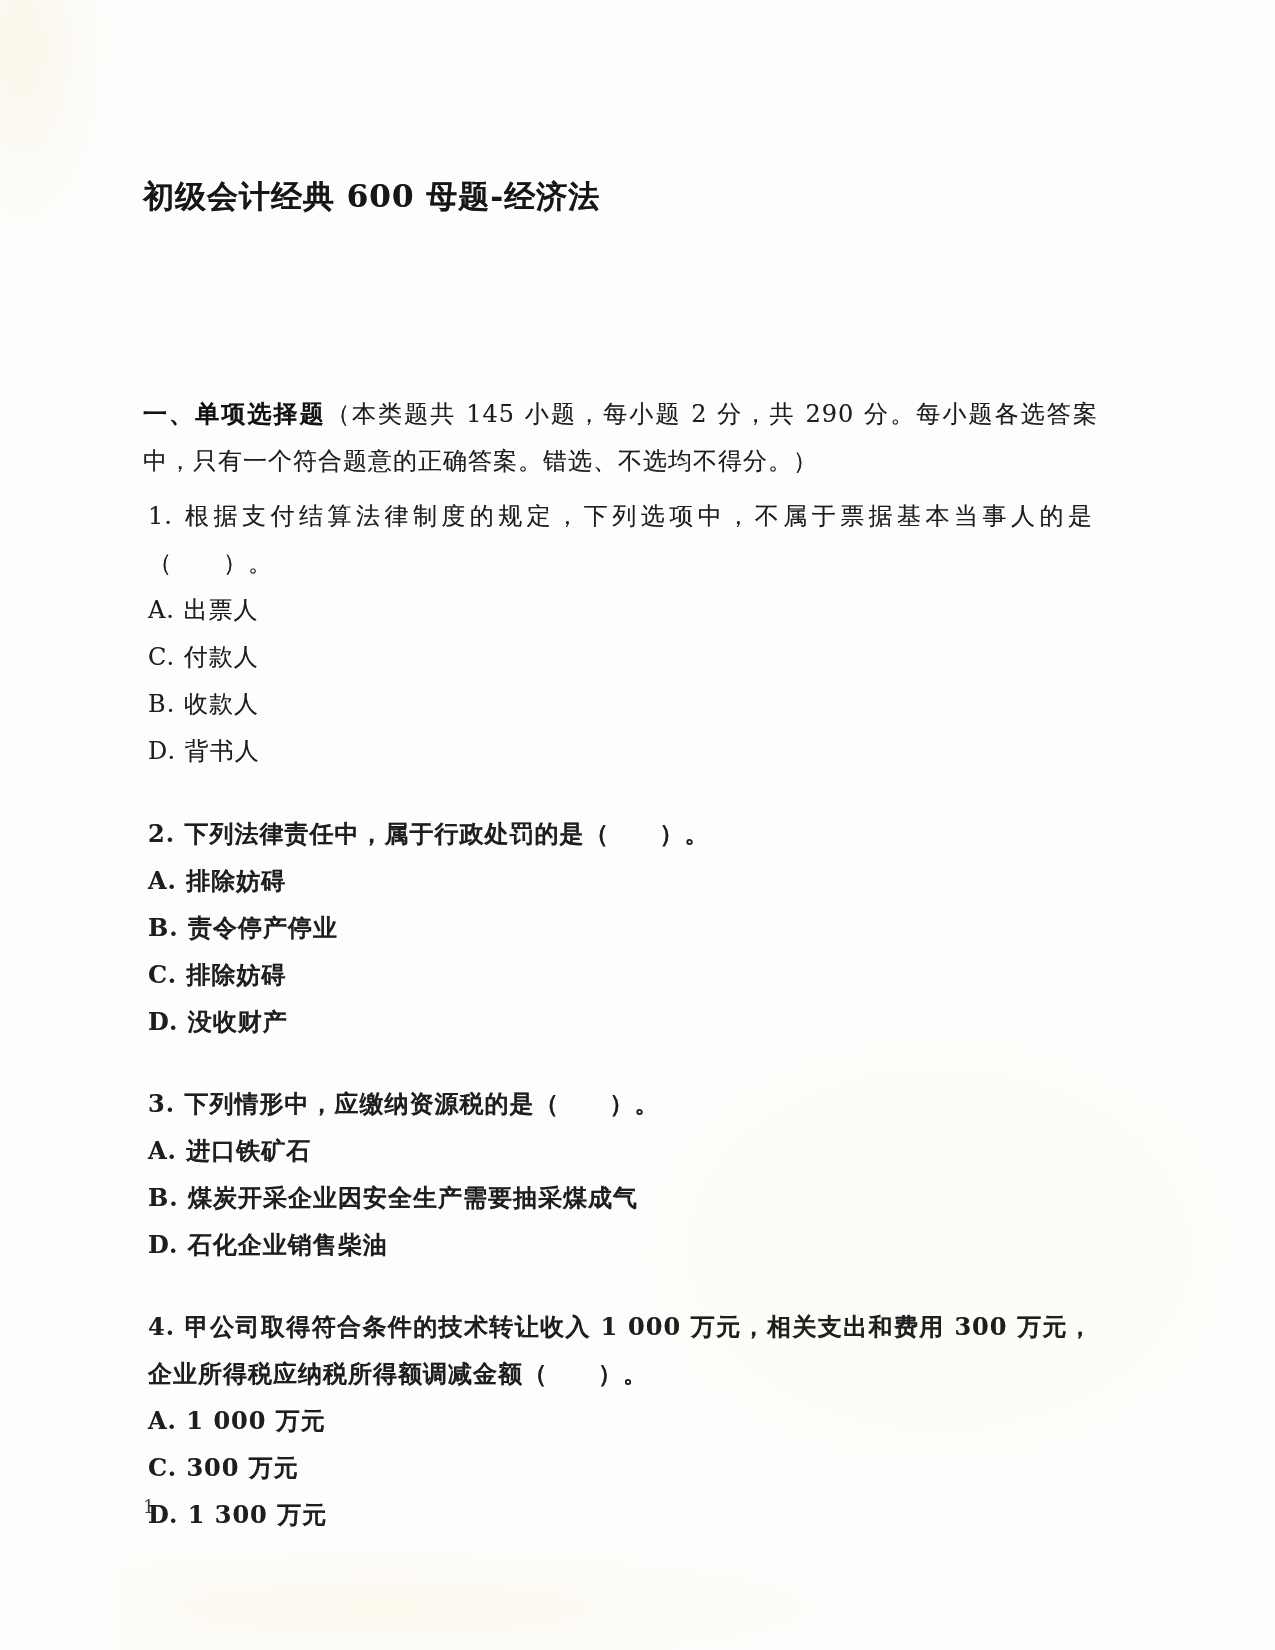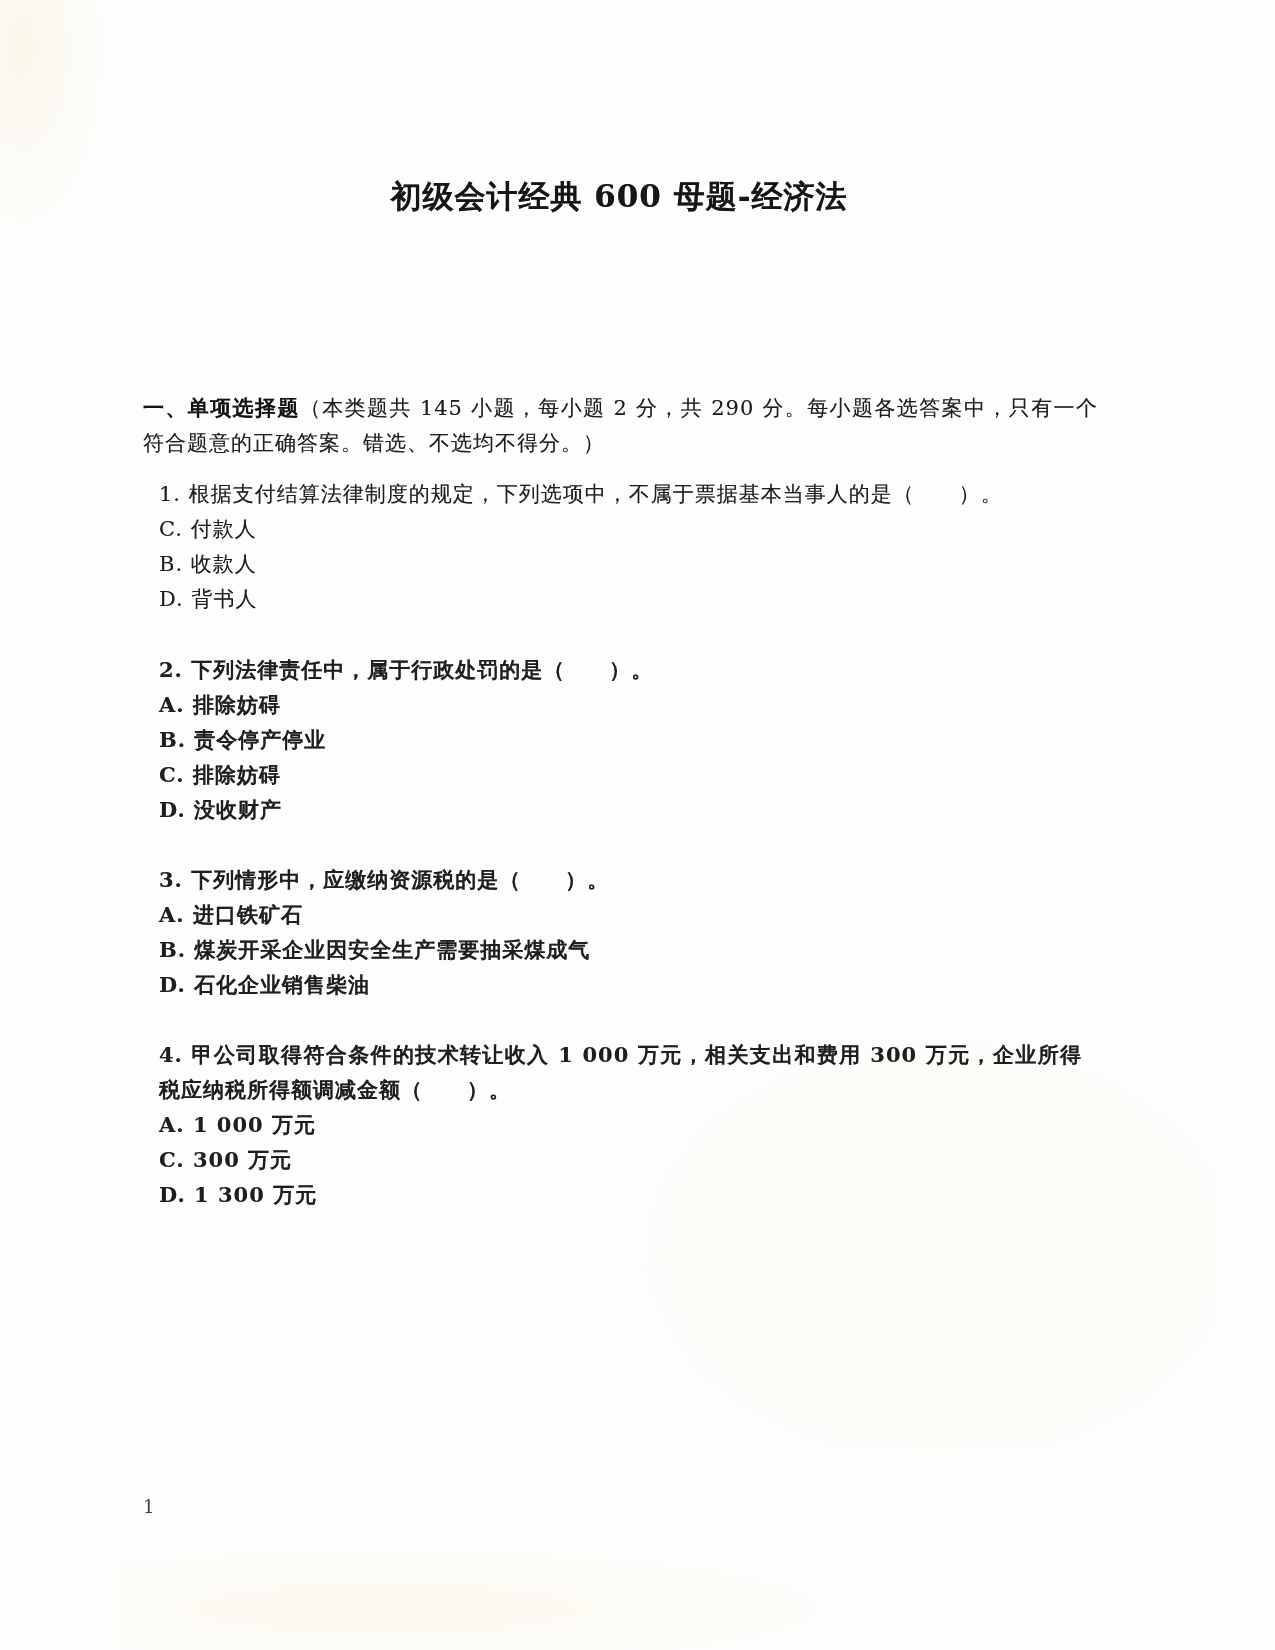--- a/index.html
+++ b/index.html
@@ -35,50 +35,49 @@
     width: 700px; height: 500px;
     background: radial-gradient(ellipse at 60% 60%, rgba(252,250,242,0.55) 0%, rgba(252,250,242,0.0) 75%);
   }
 
   .doc-title {
     position: absolute;
     top: 176px;
     left: 143px;
     width: 952px;
     margin: 0;
-    text-align: center;
     font-size: 31px;
     font-weight: bold;
     letter-spacing: 1px;
     color: #161616;
     text-shadow: 0 0 0.5px rgba(20,20,20,0.55);
   }
 
   .content {
     position: absolute;
     top: 390px;
     left: 143px;
     width: 955px;
-    font-size: 21px;
-    line-height: 35px;
+    font-size: 24px;
+    line-height: 47px;
     letter-spacing: 1px;
     text-shadow: 0 0 0.4px rgba(30,30,30,0.45);
   }
 
   .section-heading {
     margin: 0 0 8px 0;
     text-align: justify;
   }
   .section-label {
     font-weight: bold;
     color: #121212;
   }
 
   .question {
-    margin: 16px;
+    margin: 5px;
   }
   .question + .question {
     margin-top: 35px;
     font-weight: bold;
   }
   .question p {
     margin: 0;
     text-align: justify;
   }
 
@@ -99,20 +98,21 @@
 <div class="artifact artifact-bottom"></div>
 
 <h1 class="doc-title">初级会计经典 600 母题-经济法</h1>
 
 <div class="content">
 
   <p class="section-heading"><span class="section-label">一、单项选择题</span><span>（本类题共 145 小题，每小题 2 分，共 290 分。每小题各选答案中，只有一个符合题意的正确答案。错选、不选均不得分。）</span></p>
 
   <div class="question">
     <p>1. 根据支付结算法律制度的规定，下列选项中，不属于票据基本当事人的是（　　）。</p>
+    <p>A. 出票人</p>
     <p>C. 付款人</p>
     <p>B. 收款人</p>
     <p>D. 背书人</p>
   </div>
 
   <div class="question">
     <p>2. 下列法律责任中，属于行政处罚的是（　　）。</p>
     <p>A. 排除妨碍</p>
     <p>B. 责令停产停业</p>
     <p>C. 排除妨碍</p>

